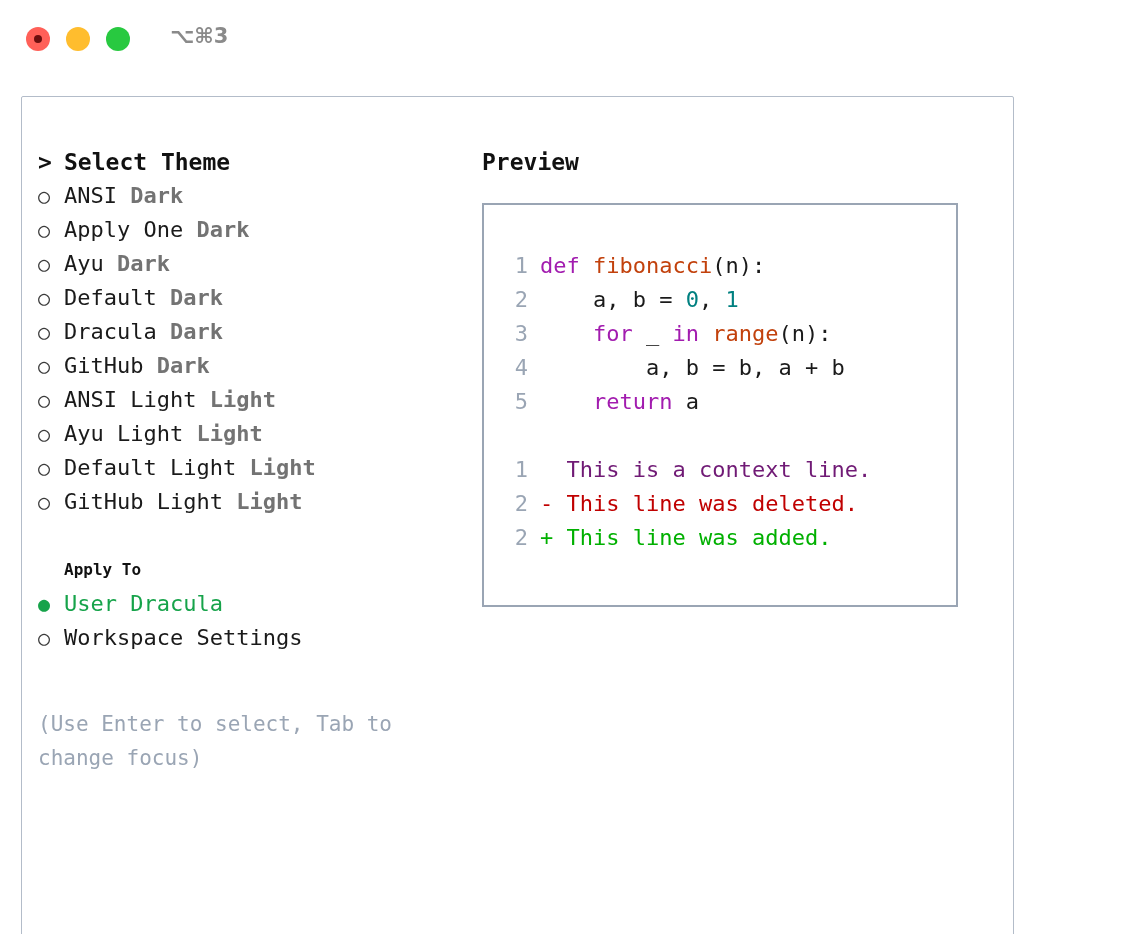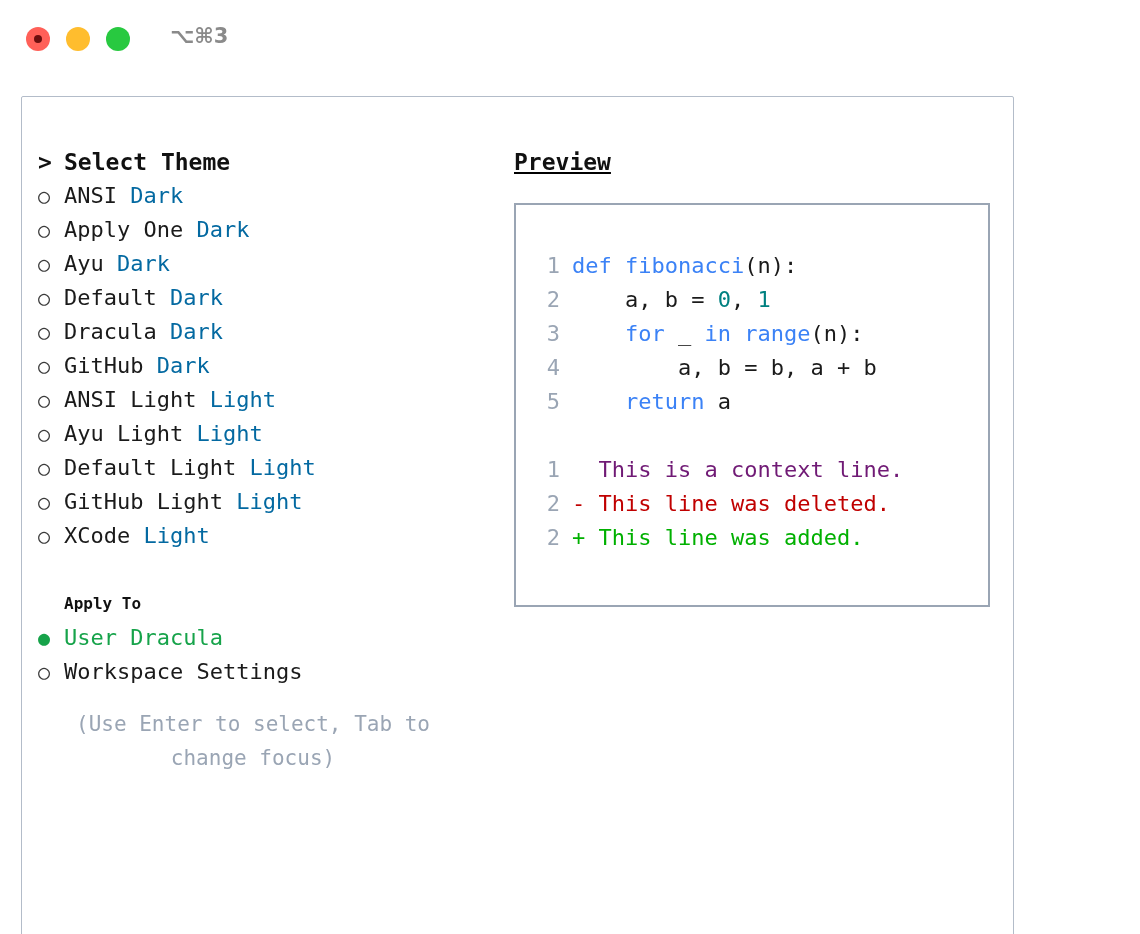--- a/index.html
+++ b/index.html
@@ -99,49 +99,48 @@
   .bullet {
     display: inline-block;
     width: 26px;
     text-align: left;
     font-size: 20px;
   }
   .bullet-off { color: #3a3a3a; }
   .bullet-on  { color: #16a34a; }
   .label-sel  { color: #16a34a; }
   .tag {
-    color: #0369a1;
+    color: #737373;
+    font-weight: bold;
   }
   .spacer-row { height: 34px; }
 
   #applyto-title {
     font-weight: bold;
     font-size: 16px;
     color: #111111;
     padding-left: 26px;
   }
 
   #hint {
     position: absolute;
     left: 16px;
     top: 610px;
     width: 430px;
     font-size: 21px;
     line-height: 34px;
     color: #9aa5b4;
-    text-align: center;
   }
 
   
   #right-col {
     position: absolute;
-    left: 492px;
+    left: 460px;
     top: 48px;
     width: 500px;
-    text-decoration: underline;
   }
   #preview-title {
     font-size: 23px;
     font-weight: bold;
     color: #111111;
     line-height: 34px;
   }
   #preview-box {
     position: absolute;
     left: 0px;
@@ -160,22 +159,22 @@
     line-height: 34px;
     white-space: pre;
   }
   .gutter {
     display: inline-block;
     width: 30px;
     text-align: right;
     color: #9aa5b4;
     margin-right: 12px;
   }
-  .kw  { color: #3b82f6; }
-  .fn  { color: #3b82f6; }
+  .kw  { color: #a21caf; }
+  .fn  { color: #c2410c; }
   .num { color: #008080; }
   .pln { color: #1a1a1a; }
   .ctx { color: #701a75; }
   .del { color: #c00000; }
   .add { color: #00b000; }
   .code-gap { height: 34px; }
 </style>
 </head>
 <body>
 
@@ -199,21 +198,20 @@
           <div class="row"><span class="bullet bullet-off">○</span><span>ANSI</span> <span class="tag">Dark</span></div>
           <div class="row"><span class="bullet bullet-off">○</span><span>Apply One</span> <span class="tag">Dark</span></div>
           <div class="row"><span class="bullet bullet-off">○</span><span>Ayu</span> <span class="tag">Dark</span></div>
           <div class="row"><span class="bullet bullet-off">○</span><span>Default</span> <span class="tag">Dark</span></div>
           <div class="row"><span class="bullet bullet-off">○</span><span>Dracula</span> <span class="tag">Dark</span></div>
           <div class="row"><span class="bullet bullet-off">○</span><span>GitHub</span> <span class="tag">Dark</span></div>
           <div class="row"><span class="bullet bullet-off">○</span><span>ANSI Light</span> <span class="tag">Light</span></div>
           <div class="row"><span class="bullet bullet-off">○</span><span>Ayu Light</span> <span class="tag">Light</span></div>
           <div class="row"><span class="bullet bullet-off">○</span><span>Default Light</span> <span class="tag">Light</span></div>
           <div class="row"><span class="bullet bullet-off">○</span><span>GitHub Light</span> <span class="tag">Light</span></div>
-          <div class="row"><span class="bullet bullet-off">○</span><span>XCode</span> <span class="tag">Light</span></div>
         </div>
 
       <div class="spacer-row"></div>
 
       <div class="row" id="applyto-title">Apply To</div>
       <div id="apply-rows">
           <div class="row"><span class="bullet bullet-on">●</span><span class="label-sel">User Dracula</span></div>
           <div class="row"><span class="bullet bullet-off">○</span><span>Workspace Settings</span></div>
         </div>
     </div>

